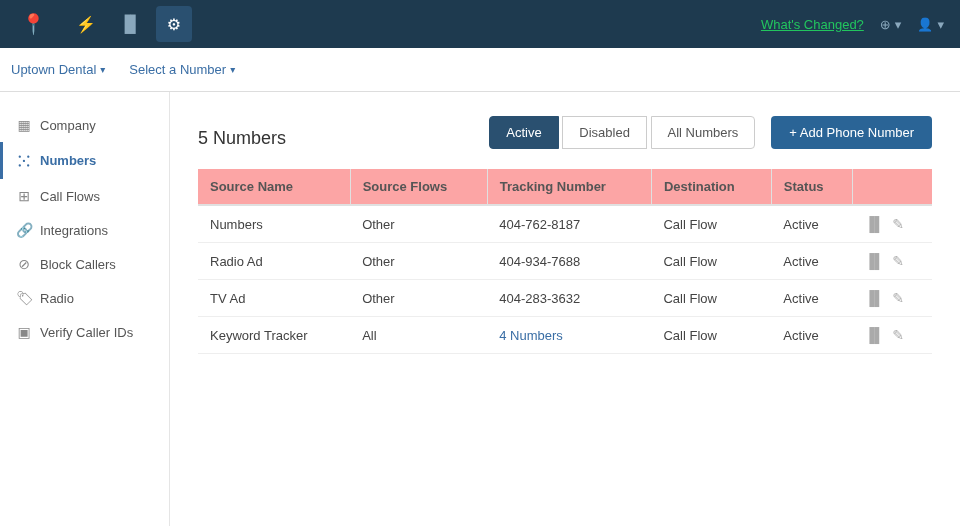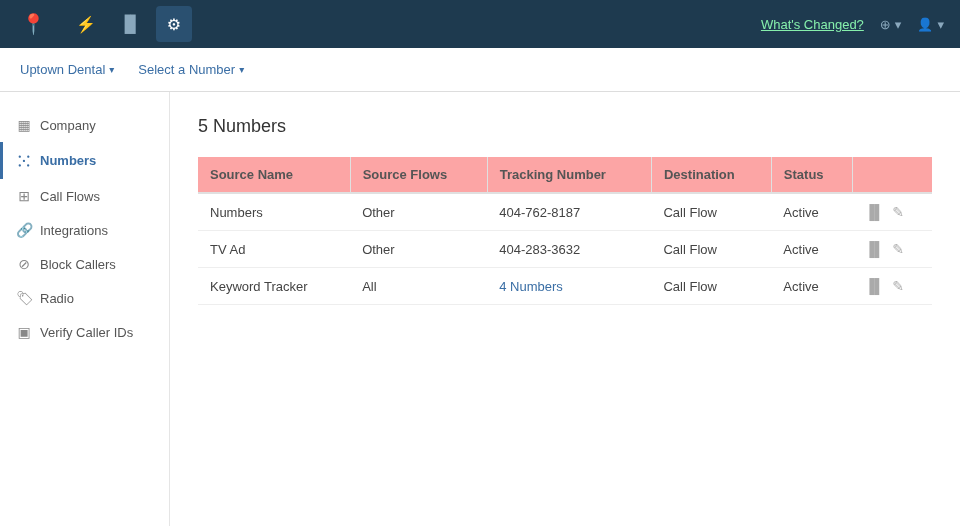--- a/index.html
+++ b/index.html
@@ -19,34 +19,34 @@
       width: 36px; height: 36px;
       display: flex; align-items: center; justify-content: center;
       border-radius: 4px;
       cursor: pointer;
       color: #8aa8bd;
       font-size: 16px;
     }
     .nav-icon.active { background: #2a5070; color: #fff; }
     .logo-icon { color: #fff; font-size: 20px; margin-right: 8px; }
     .top-nav-right { display: flex; align-items: center; gap: 16px; }
-    .whats-changed { color: #86efac; font-size: 13px; cursor: pointer; text-decoration: underline; }
+    .whats-changed { color: #22c55e; font-size: 13px; cursor: pointer; text-decoration: underline; }
     .user-btn {
       display: flex; align-items: center; gap: 4px;
       color: #8aa8bd; cursor: pointer; font-size: 13px;
     }
 
     
     .sub-nav {
       background: #fff;
       border-bottom: 1px solid #ddd;
       height: 44px;
       display: flex;
       align-items: center;
-      padding: 0 12px;
+      padding: 0 3px;
       gap: 8px;
     }
     .sub-nav-item {
       display: flex; align-items: center; gap: 4px;
       color: #3a6ea5; font-size: 13px; cursor: pointer;
       padding: 4px 8px;
     }
     .sub-nav-item .chevron { font-size: 10px; }
 
     
@@ -214,20 +214,28 @@
     </div>
     <div class="sidebar-item">
       <span class="sidebar-icon">▣</span>
       <span>Verify Caller IDs</span>
     </div>
   </div>
 
   <div class="content">
     <div class="content-header">
       <span class="page-title">5 Numbers</span>
+      <div class="header-right">
+        <div>
+          <button class="filter-btn active">Active</button>
+          <button class="filter-btn">Disabled</button>
+          <button class="filter-btn">All Numbers</button>
+        </div>
+        <button class="add-phone-btn">+ Add Phone Number</button>
+      </div>
     </div>
 
     <table>
       <thead>
         <tr>
           <th>Source Name</th>
           <th>Source Flows</th>
           <th>Tracking Number</th>
           <th>Destination</th>
           <th>Status</th>
@@ -242,20 +250,33 @@
       <td>Call Flow</td>
       <td>Active</td>
       <td>
         <div class="actions">
           <span class="bar-icon">▐▌</span>
           <span class="edit-icon">✎</span>
         </div>
       </td>
     </tr>
           <tr>
+      <td>Radio Ad</td>
+      <td>Other</td>
+      <td><span>404-934-7688</span></td>
+      <td>Call Flow</td>
+      <td>Active</td>
+      <td>
+        <div class="actions">
+          <span class="bar-icon">▐▌</span>
+          <span class="edit-icon">✎</span>
+        </div>
+      </td>
+    </tr>
+          <tr>
       <td>TV Ad</td>
       <td>Other</td>
       <td><span>404-283-3632</span></td>
       <td>Call Flow</td>
       <td>Active</td>
       <td>
         <div class="actions">
           <span class="bar-icon">▐▌</span>
           <span class="edit-icon">✎</span>
         </div>

